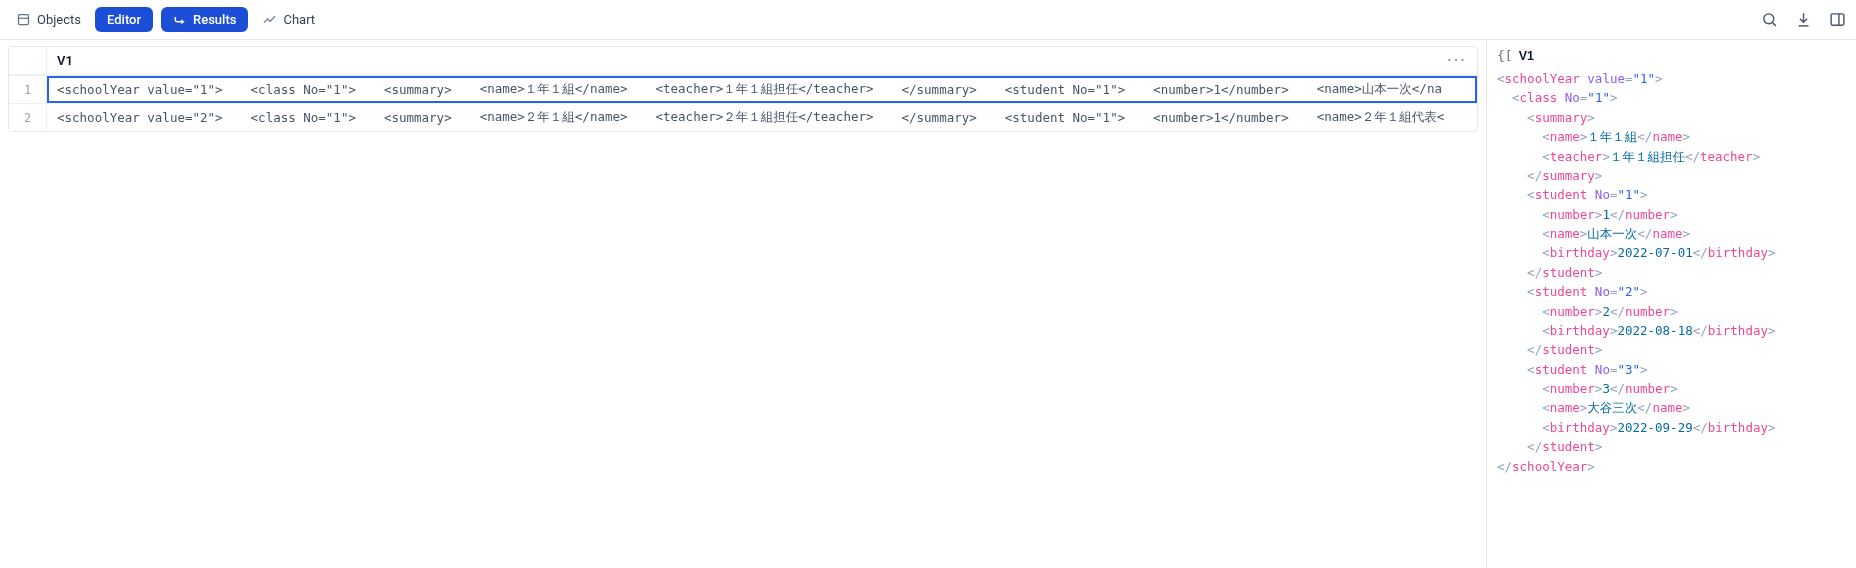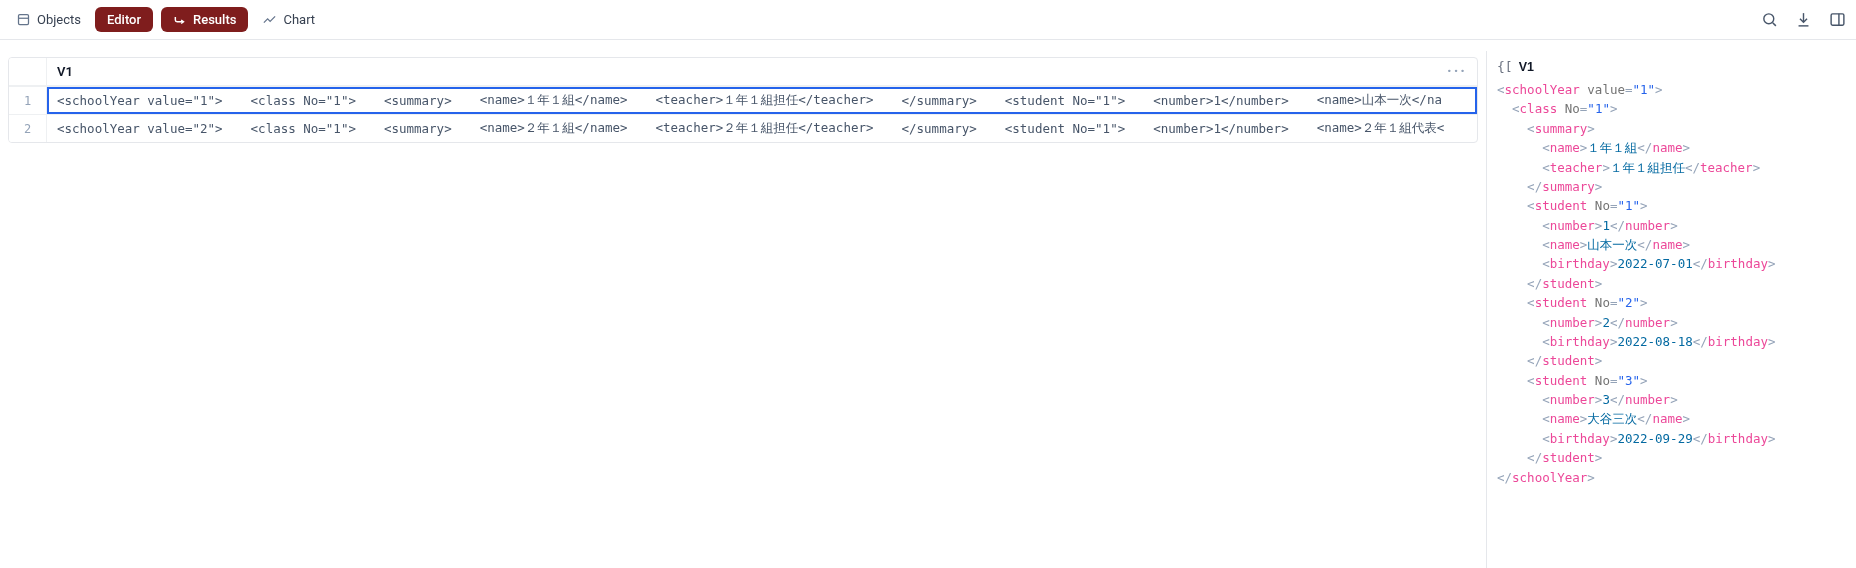--- a/index.html
+++ b/index.html
@@ -6,25 +6,25 @@
   html, body { height: 100%; width: 100%; font-family: -apple-system, BlinkMacSystemFont, "Segoe UI", Roboto, Arial, sans-serif; font-size: 13px; color: #1f2328; background:#fff; }
   body { display:flex; flex-direction:column; }
 
   
   .toolbar { height:40px; display:flex; align-items:center; padding:16px 10px; border-bottom:1px solid #e5e7eb; gap:8px; }
   .toolbar .left { display:flex; align-items:center; gap:8px; }
   .toolbar .right { margin-left:auto; display:flex; align-items:center; gap:16px; }
   .ico-btn { width:18px; height:18px; display:flex; align-items:center; justify-content:center; color:#475569; cursor:pointer; }
   .tab-plain { display:flex; align-items:center; gap:6px; color:#374151; padding:4px 6px; cursor:pointer; }
   .tab-plain .ico { color:#64748b; }
-  .pill { display:flex; align-items:center; gap:6px; background:#7f1d1d; color:#fff; padding:5px 12px; border-radius:6px; cursor:pointer; font-weight:500; }
+  .pill { display:flex; align-items:center; gap:6px; background:#1d4ed8; color:#fff; padding:5px 12px; border-radius:6px; cursor:pointer; font-weight:500; }
   .pill .ico svg { stroke:#fff; }
 
   
-  .main { flex:1; display:flex; min-height:0;margin-top:11px; }
+  .main { flex:1; display:flex; min-height:0; }
   .left-pane { flex:1; min-width:0; display:flex; flex-direction:column; padding:6px 8px 8px 8px; }
   .right-pane { width:370px; border-left:1px solid #e5e7eb; padding:8px 10px; font-family: ui-monospace, SFMono-Regular, Menlo, Consolas, monospace; font-size:12.5px; color:#334155; overflow:auto; }
 
   
   .grid { border:1px solid #e5e7eb; border-radius:4px; overflow:hidden; }
   .grid-row { display:flex; align-items:stretch; height:28px; }
   .gutter { width:38px; flex:0 0 38px; border-right:1px solid #eef0f2; background:#fff; display:flex; align-items:center; justify-content:center; color:#94a3b8; font-size:12px; }
   .cell { flex:1; min-width:0; display:flex; align-items:center; padding:0 10px; white-space:nowrap; overflow:hidden; position:relative; }
   .header-row { border-bottom:1px solid #eef0f2; }
   .header-row .cell { font-weight:600; color:#111827; justify-content:space-between; }
@@ -35,21 +35,21 @@
   .frag { white-space:nowrap; }
 
   
   .rp-head { display:flex; align-items:center; gap:6px; color:#6b7280; margin-bottom:6px; }
   .rp-head .br { font-family: ui-monospace, monospace; font-size:13px; }
   .rp-head .colname { font-weight:600; color:#111827; font-family: -apple-system, sans-serif; }
 
   
   .xml-line { white-space:pre; line-height:1.55; }
   .tg { color:#ec4899; }   
-  .at { color:#737373; }   
+  .at { color:#8b5cf6; }   
   .av { color:#2563eb; }   
   .tx { color:#0369a1; }   
   .pn { color:#94a3b8; }   
 
   svg { display:block; }
 </style>
 </head>
 <body>
 
 <div class="toolbar">

